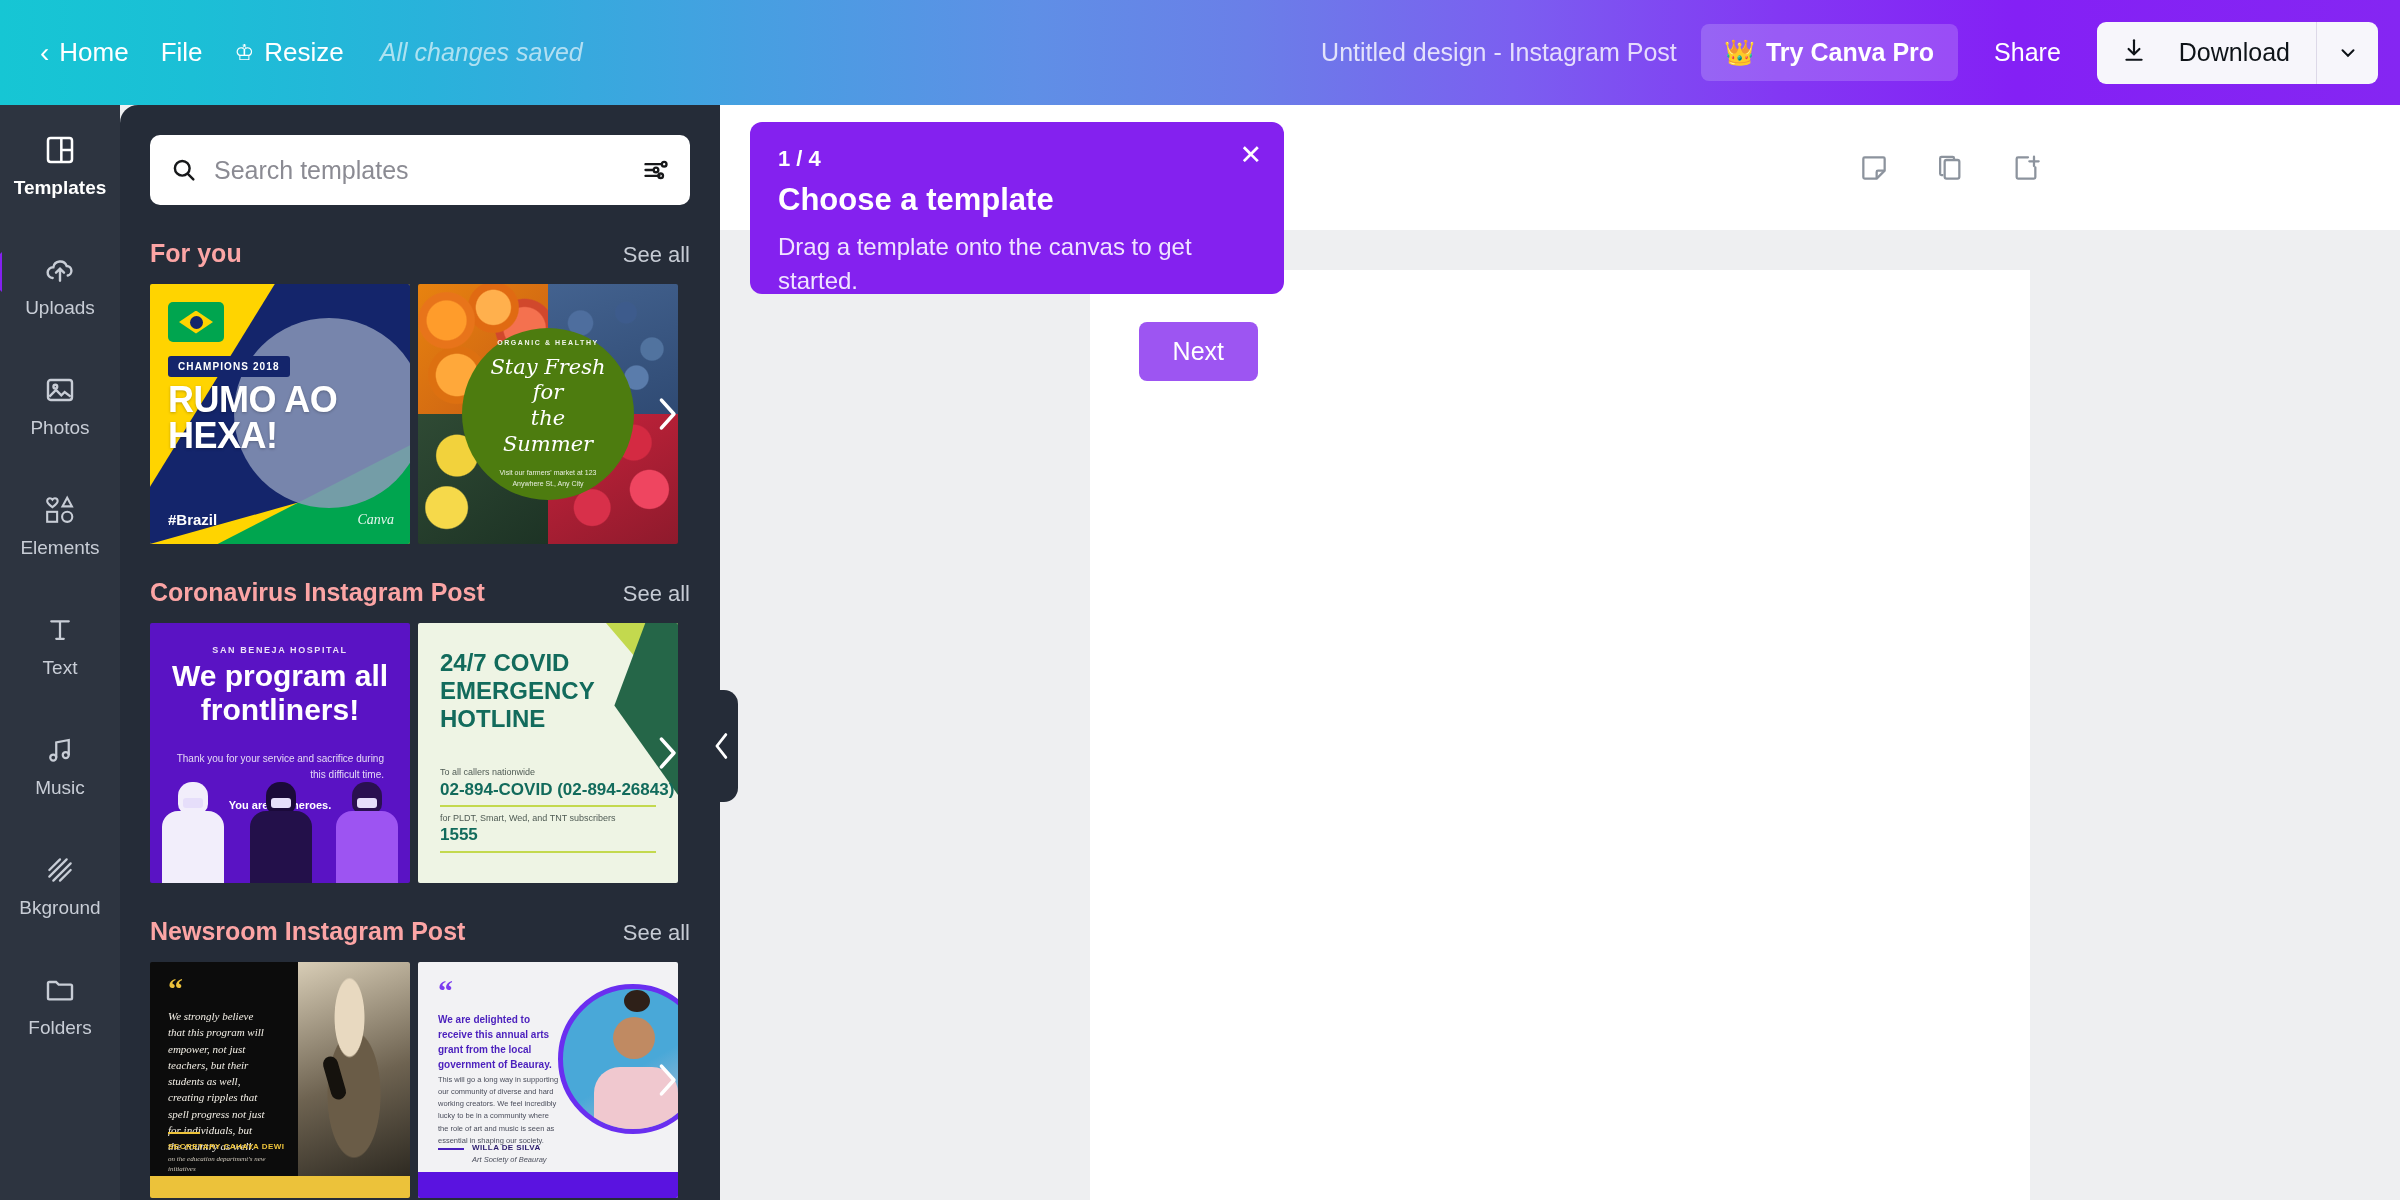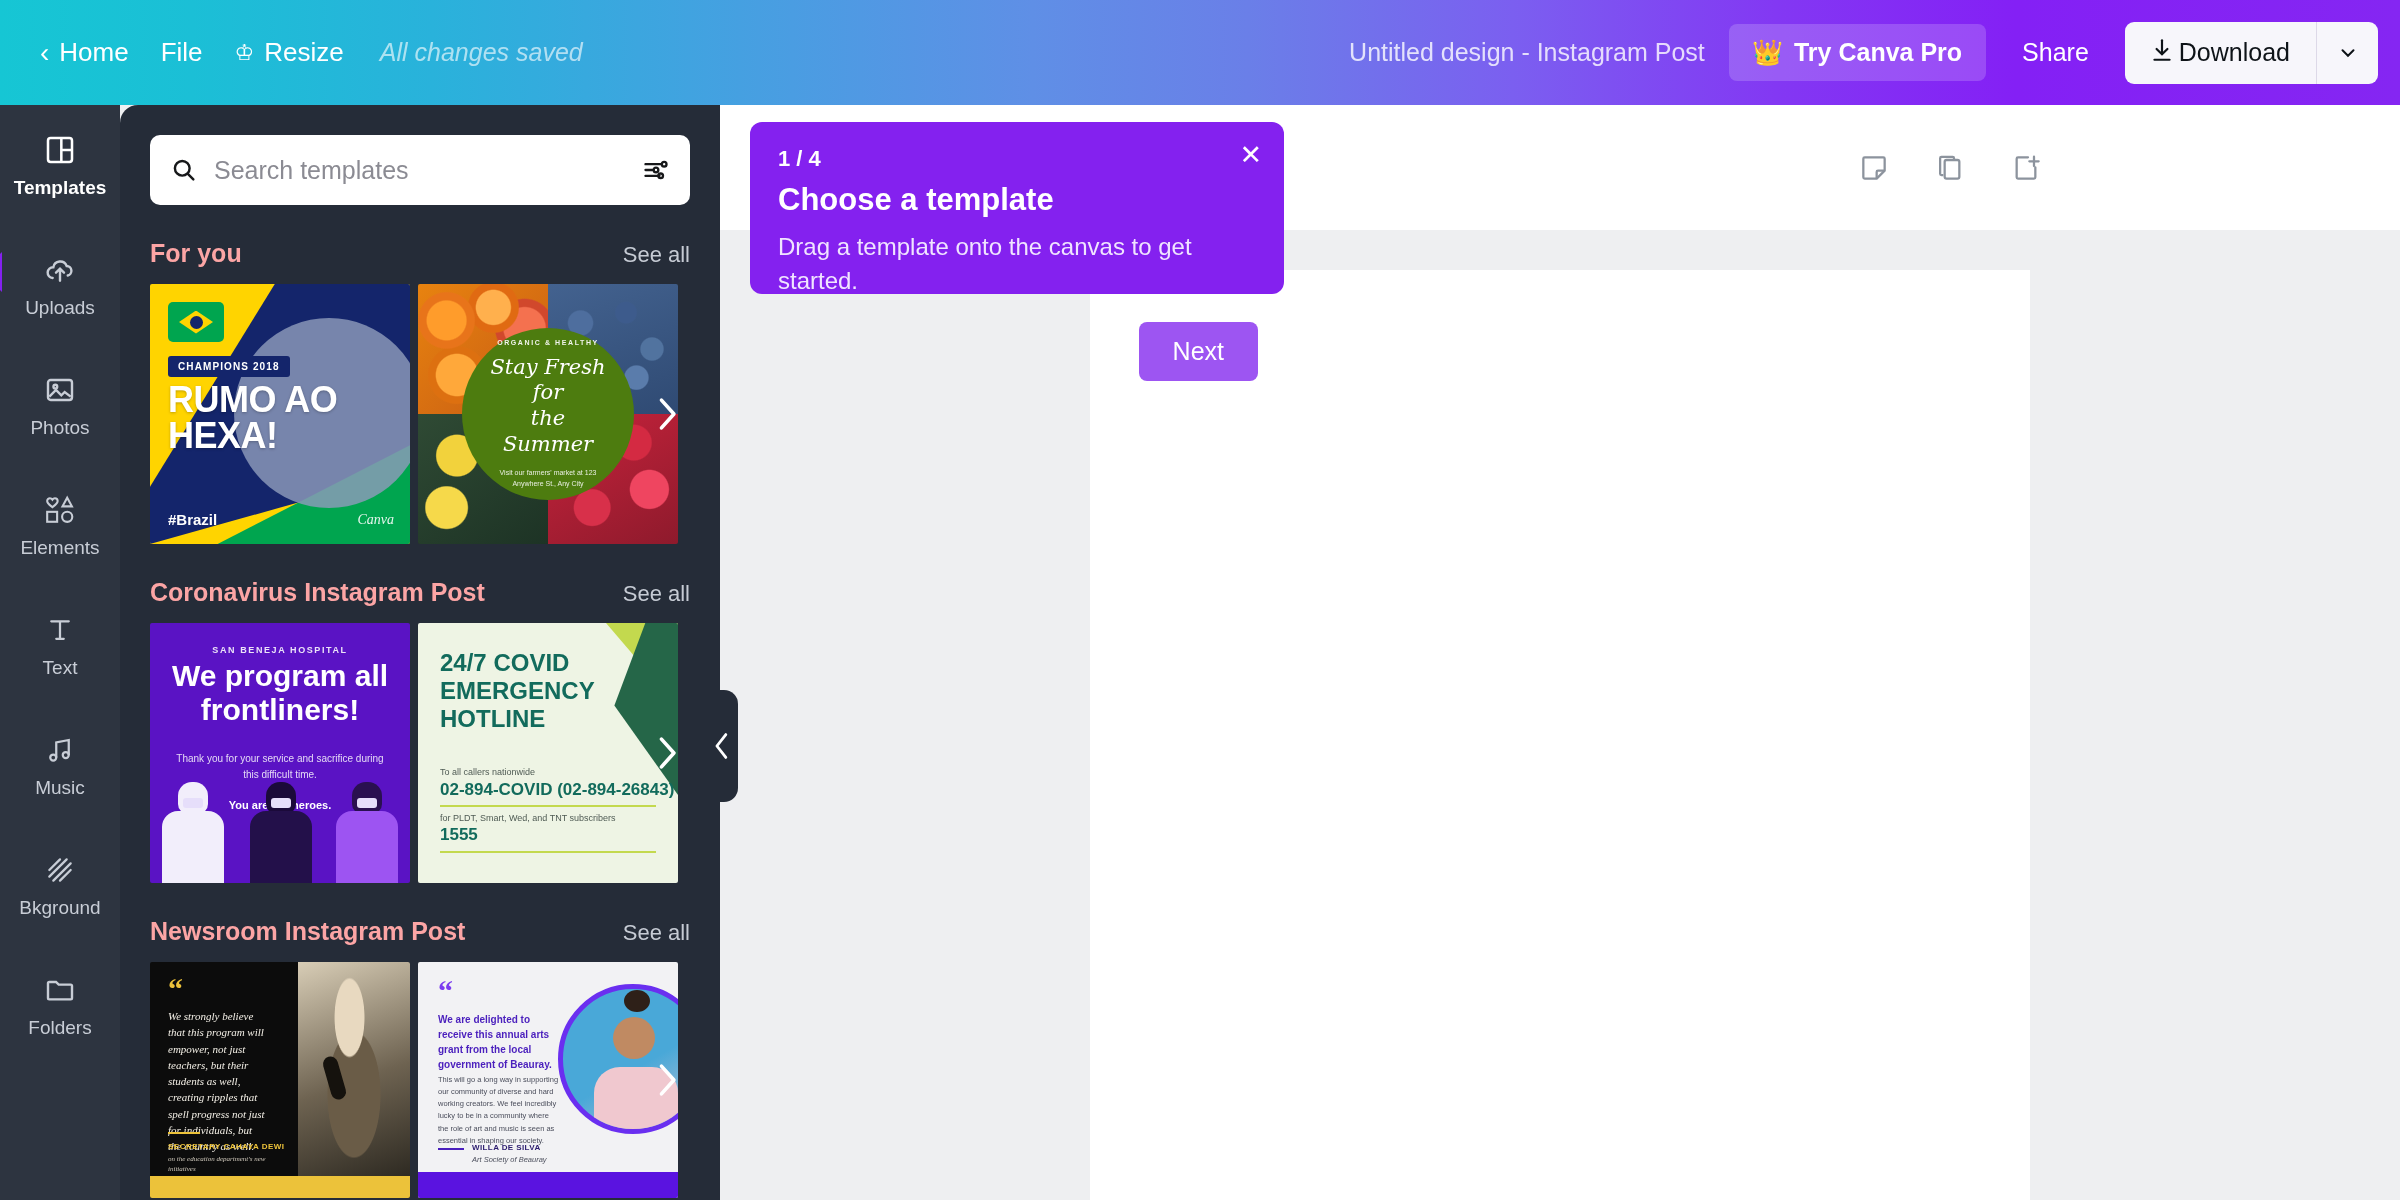--- a/index.html
+++ b/index.html
@@ -54,21 +54,21 @@
     color: #fff; font-size: 25px; font-weight: 500;
     padding: 14px 22px; border-radius: 8px;
     cursor: pointer; white-space: nowrap;
   }
   .dl-group {
     display: flex; align-items: stretch;
     background: #f7f6fb; border-radius: 9px;
     overflow: hidden; height: 62px; cursor: pointer;
   }
   .dl-main {
-    display: flex; align-items: center; gap: 4px;
+    display: flex; align-items: center; gap: 32px;
     padding: 0 26px 0 24px;
     color: #0e1318; font-size: 25px; font-weight: 500;
     white-space: nowrap;
   }
   .dl-caret {
     display: flex; align-items: center; justify-content: center;
     width: 62px; border-left: 1px solid #ddd9e8;
     color: #0e1318; font-size: 22px;
   }
 
@@ -263,21 +263,21 @@
     color: rgba(255,255,255,.88); font-size: 9px;
     letter-spacing: 1.6px; font-weight: 700;
   }
   .t-front .h1 {
     position: absolute; top: 36px; left: 14px; right: 14px;
     text-align: center; color: #fff; font-size: 30px;
     font-weight: 600; line-height: 1.12;
   }
   .t-front .p1 {
     position: absolute; top: 128px; left: 26px; right: 26px;
-    text-align: center; color: rgba(255,255,255,.84);
+    text-align: right; color: rgba(255,255,255,.84);
     font-size: 10px; line-height: 1.6;
   }
   .t-front .p2 {
     position: absolute; top: 176px; left: 26px; right: 26px;
     text-align: center; color: #fff; font-size: 11px; font-weight: 700;
   }
   .t-front .people { position: absolute; left: 0; right: 0; bottom: 0; height: 108px; }
   .t-front .fig { position: absolute; bottom: 0; }
   .t-front .fig .head {
     width: 30px; height: 32px; border-radius: 14px 14px 10px 10px;

